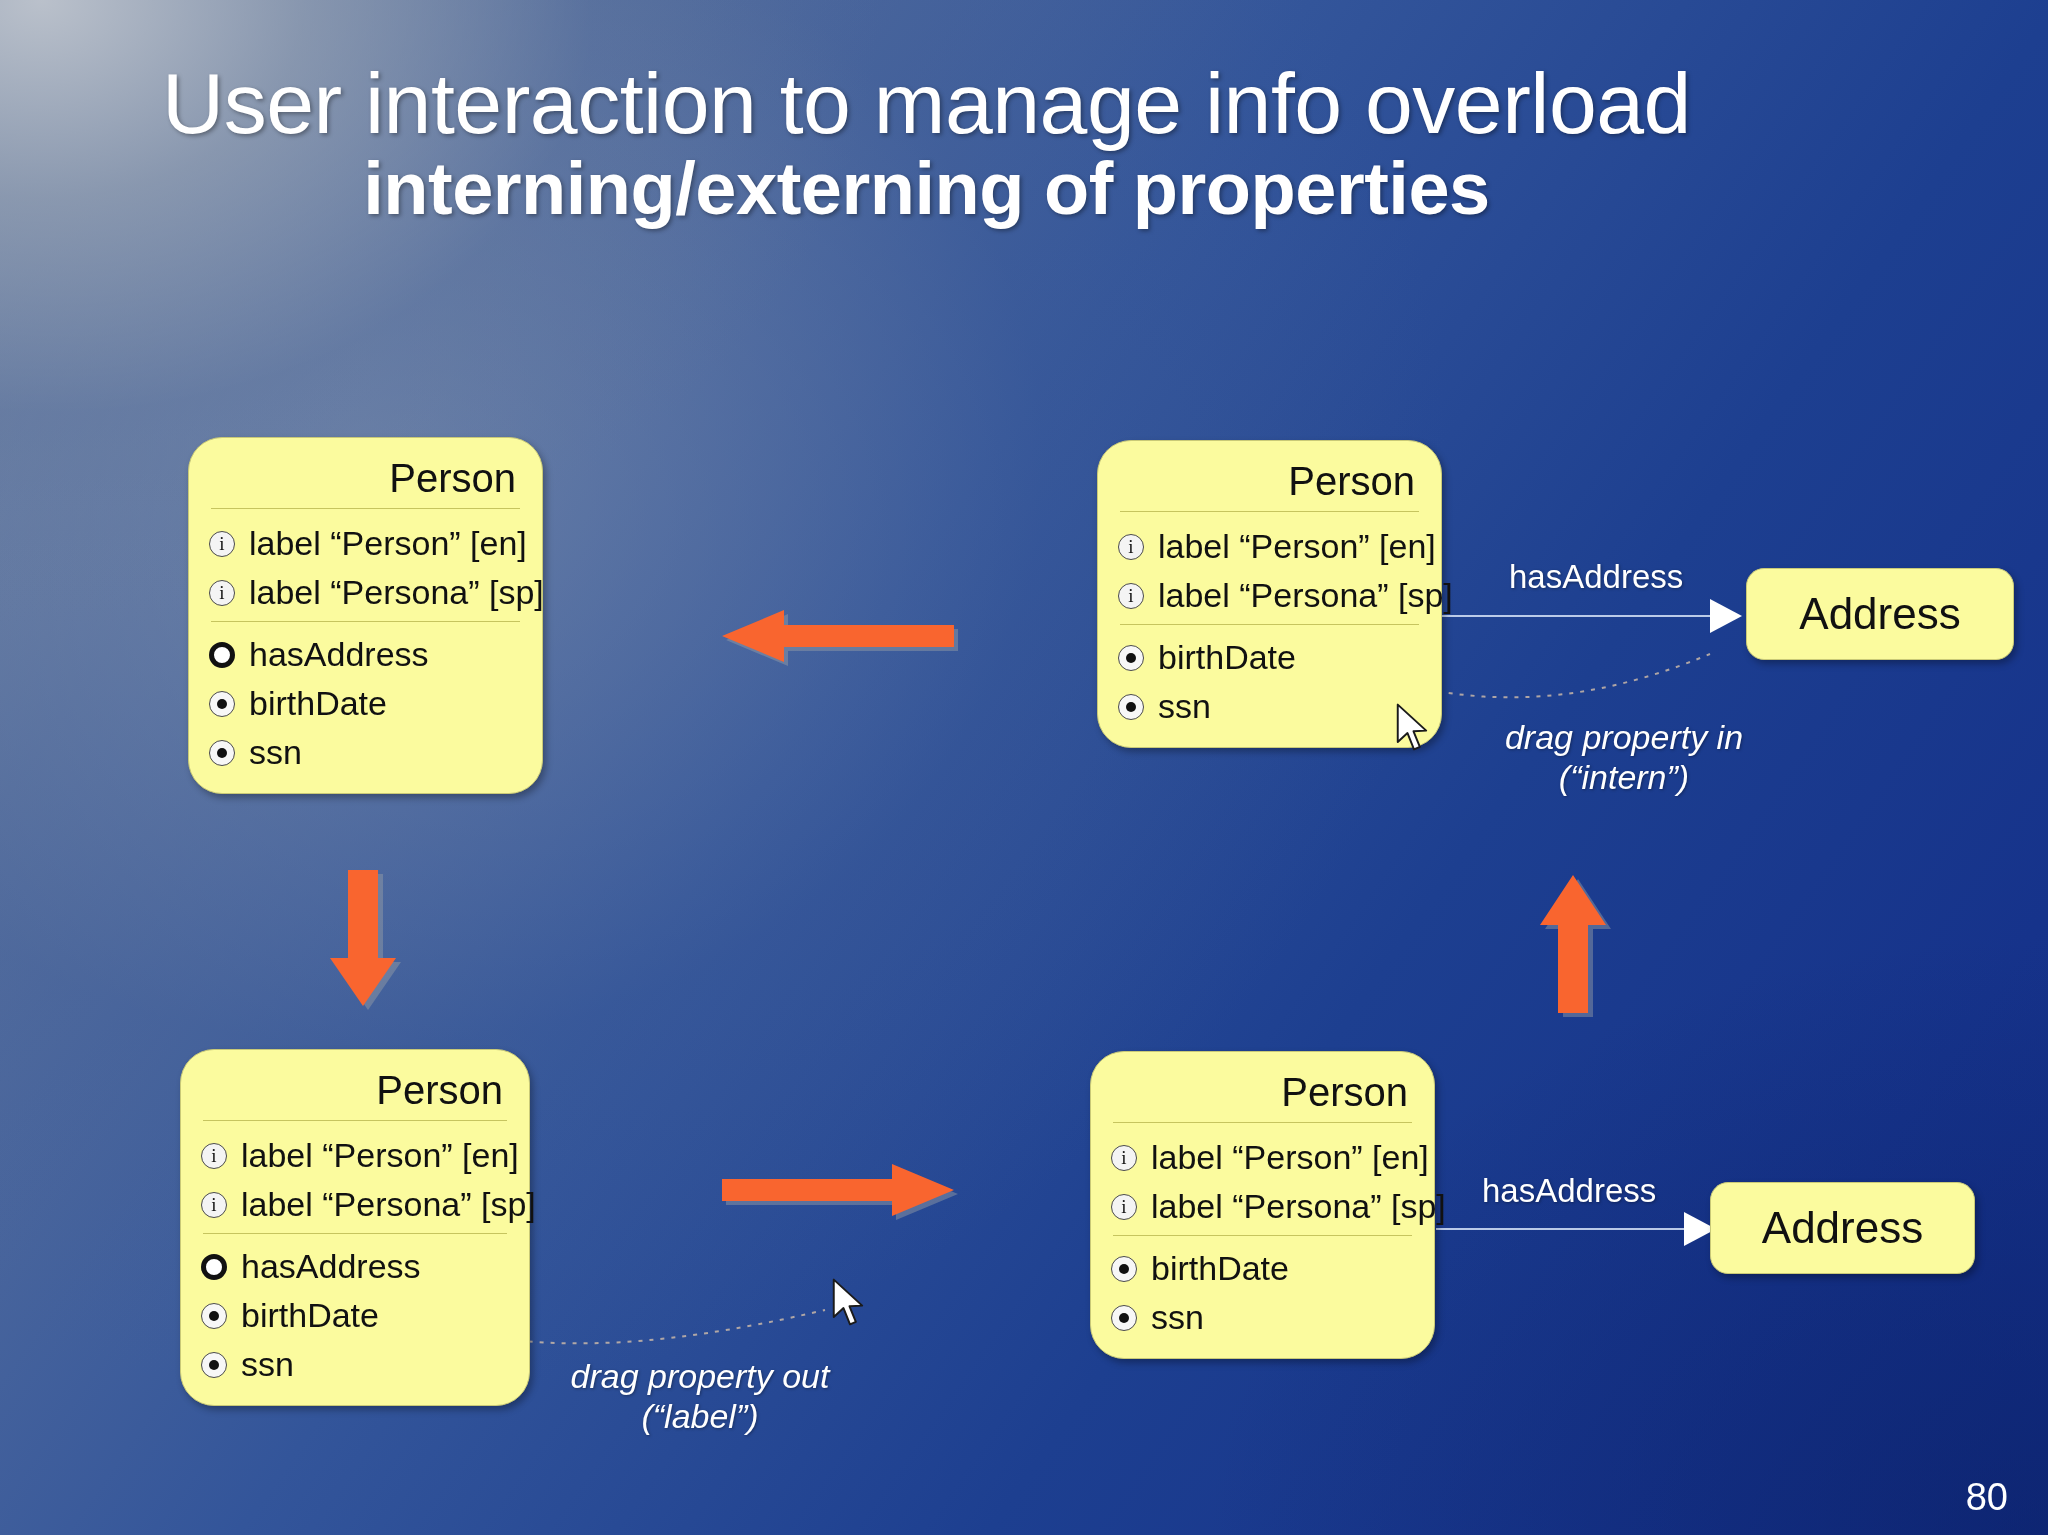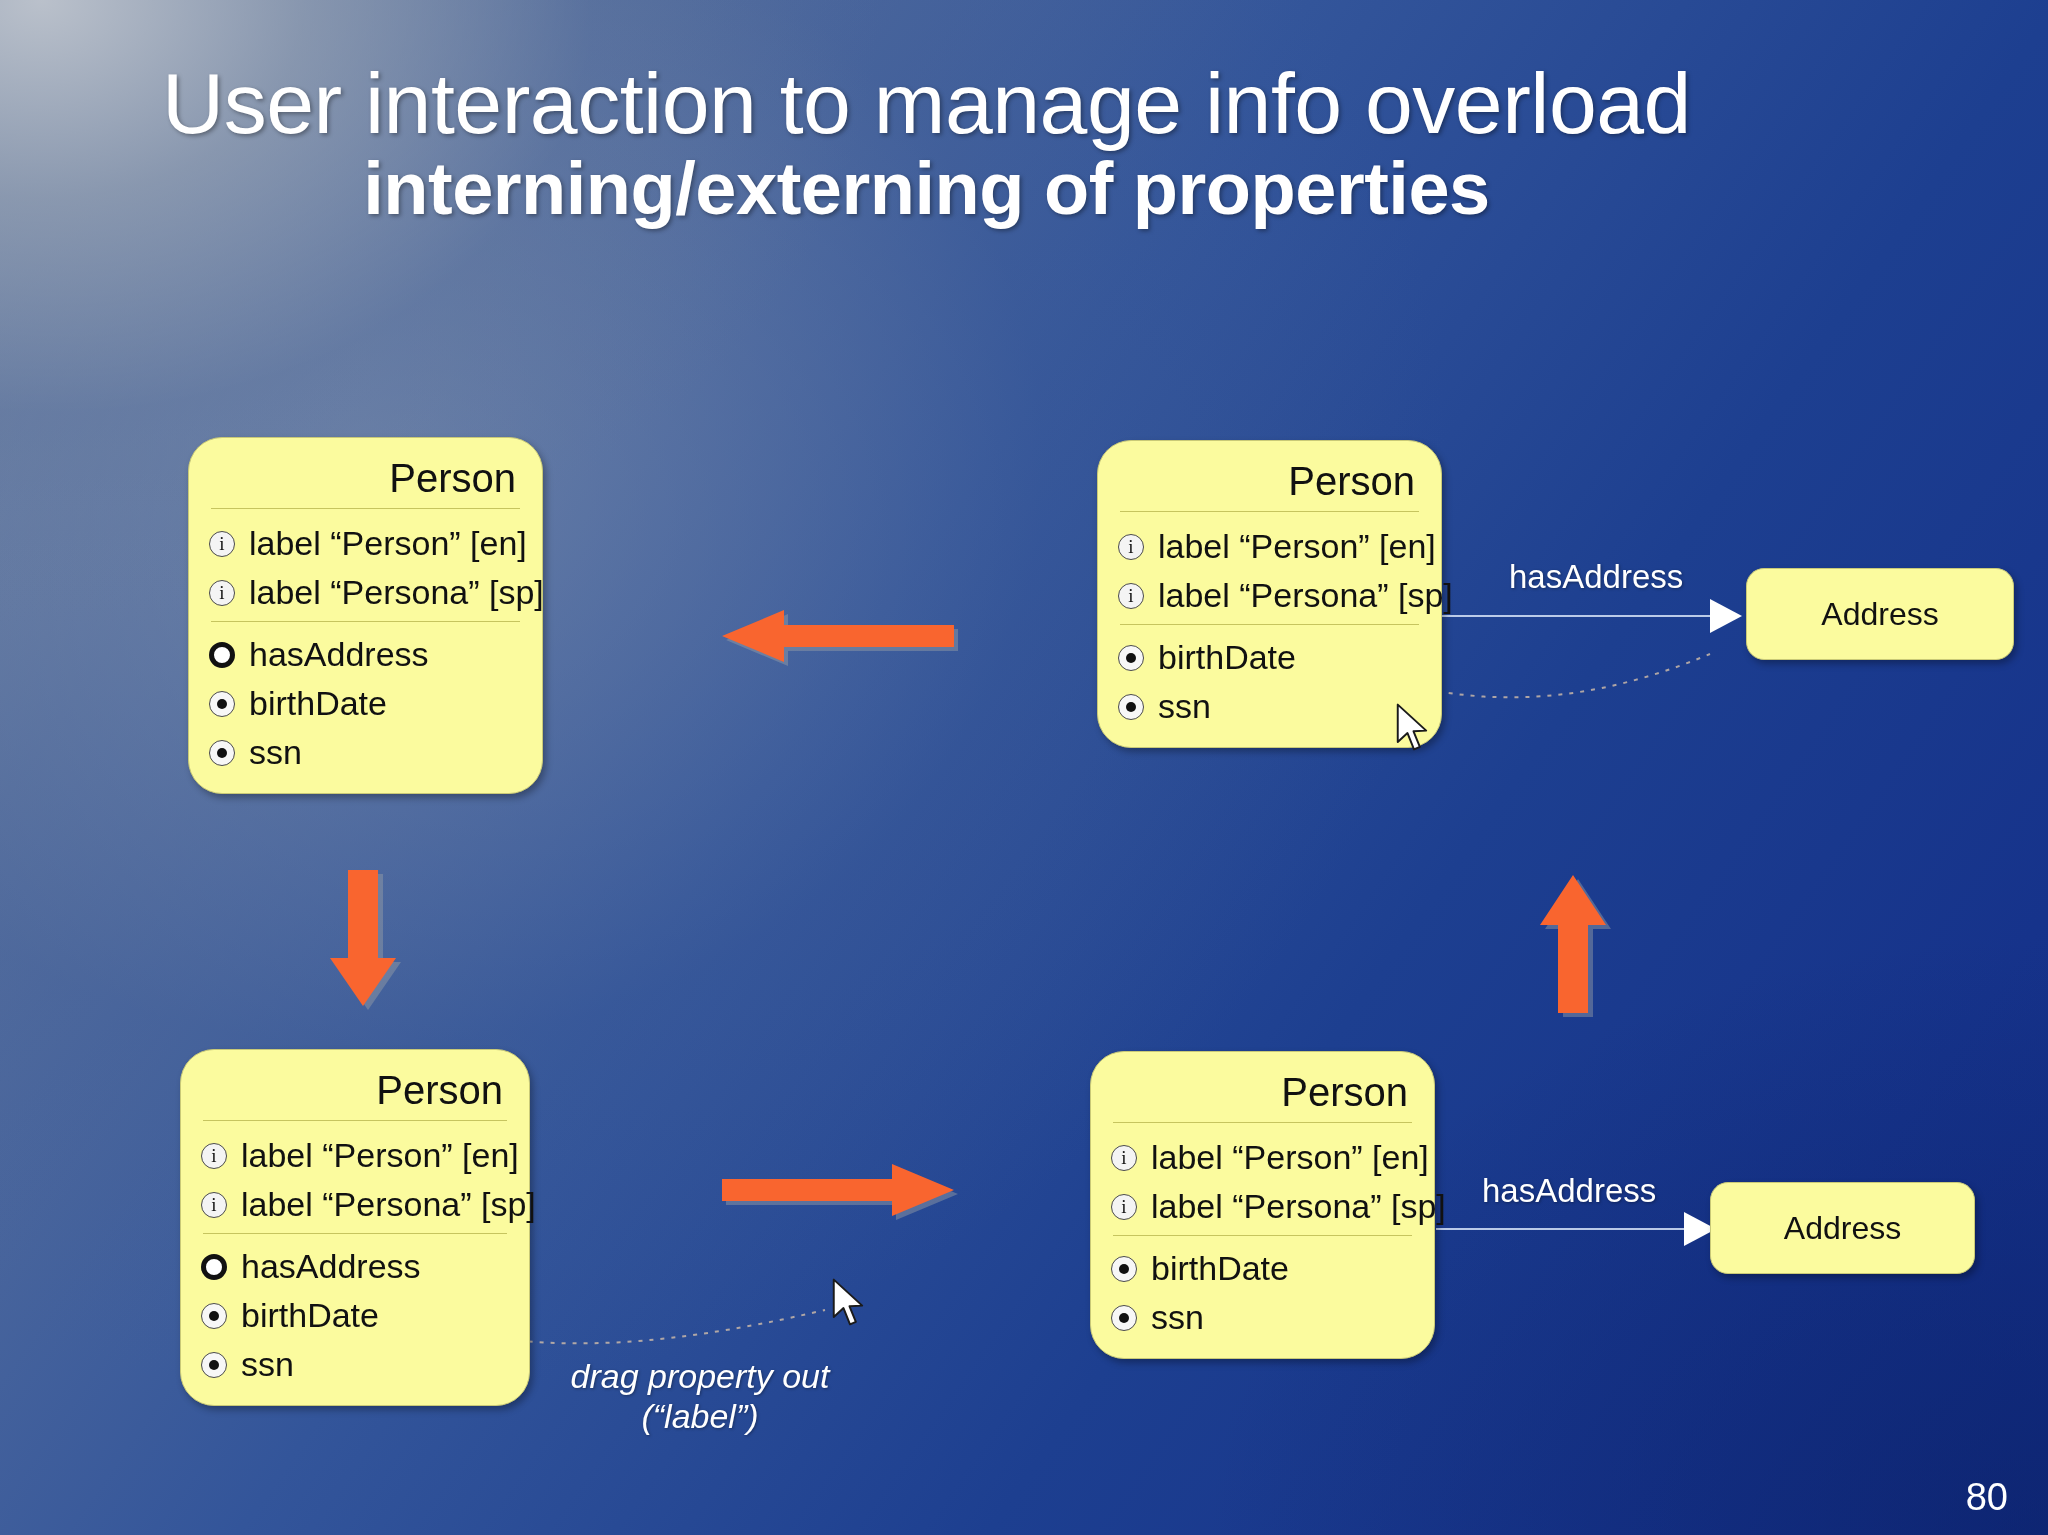--- a/index.html
+++ b/index.html
@@ -134,21 +134,21 @@
   
   .addr-box {
     position: absolute;
     background: #fbfb9e;
     border: 1px solid #c9c977;
     border-radius: 18px;
     box-shadow: 3px 4px 7px rgba(0,0,0,0.30);
     display: flex;
     align-items: center;
     justify-content: center;
-    font-size: 32px;
+    font-size: 44px;
     color: #111111;
     z-index: 5;
   }
 
   
   .rel-line {
     position: absolute;
     height: 2px;
     background: rgba(215,228,248,0.85);
     z-index: 4;
@@ -367,20 +367,24 @@
     <path d="M 232 26 L 170 0 L 170 15 L 0 15 L 0 37 L 170 37 L 170 52 Z" fill="#f9652f"></path>
   </svg>
 
   <svg class="orange-arrow" style="left:1540px; top:875px; width:80px; height:145px;" viewBox="0 0 80 145">
     <g transform="translate(5,4)">
       <path d="M 33 0 L 66 50 L 48 50 L 48 138 L 18 138 L 18 50 L 0 50 Z" fill="#9aa0a6" opacity="0.45"></path>
     </g>
     <path d="M 33 0 L 66 50 L 48 50 L 48 138 L 18 138 L 18 50 L 0 50 Z" fill="#f9652f"></path>
   </svg>
 
+  <div class="note" style="left:1494px; top:717px; width:260px;">
+    <div>drag property in</div>
+    <div>(“intern”)</div>
+  </div>
 
   <div class="note" style="left:560px; top:1348px; width:280px;margin-top:8px;">
     <div>drag property out</div>
     <div>(“label”)</div>
   </div>
 
   <svg class="cursor" style="left:1394px; top:703px; width:40px; height:52px;" viewBox="0 0 24 32">
     <path d="M 2 1 L 2 24 L 8 18.5 L 12 28.5 L 15.6 27 L 11.7 17.4 L 19.5 17 Z" fill="#ffffff" stroke="#1b1b1b" stroke-width="1.2" stroke-linejoin="round"></path>
   </svg>
 

